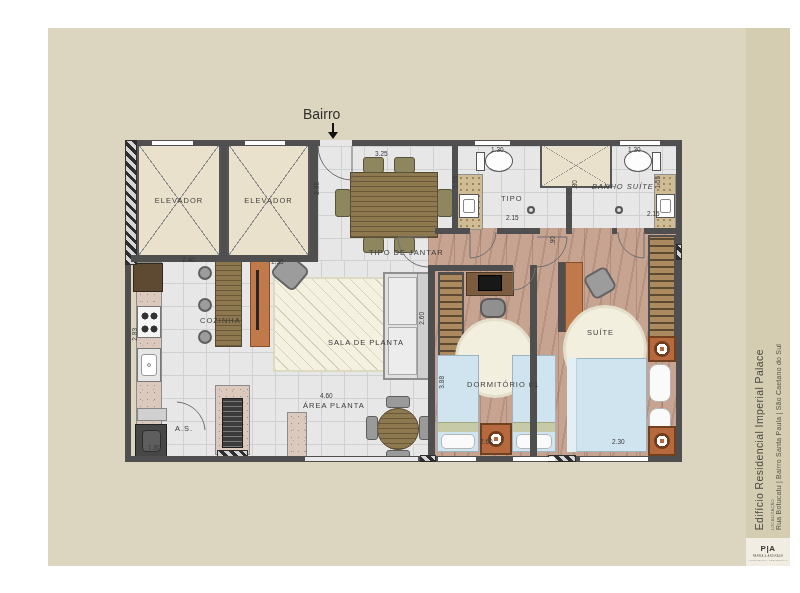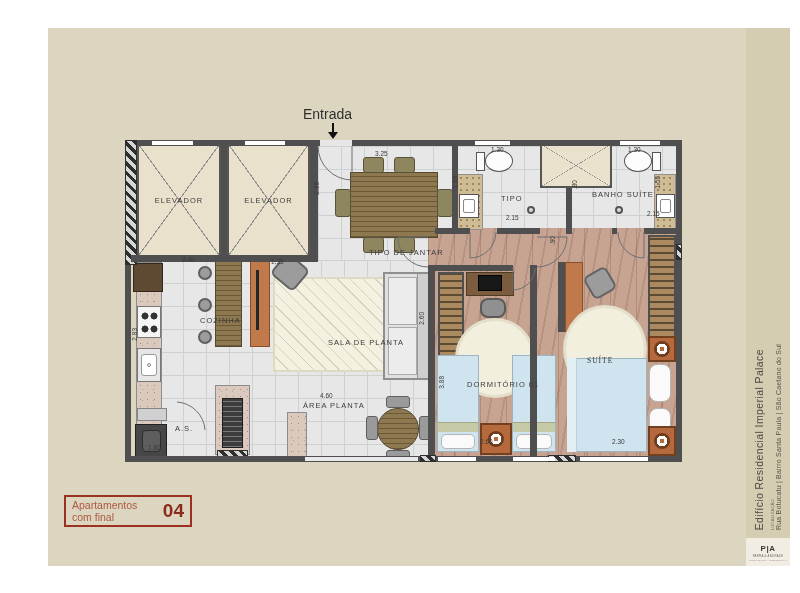--- a/index.html
+++ b/index.html
@@ -68,21 +68,21 @@
   .dimv { writing-mode:vertical-rl; transform:rotate(180deg); }
   .arcs { position:absolute; left:0; top:0; }
   .fixture { background:#fdfdfd; border:1px solid #555; }
 </style>
 </head>
 <body>
 
 <div class="page">
   <div class="board">
 
-    <div class="entrada">Entrada</div>
+    <div class="entrada">Bairro</div>
     <div class="ent-arrow-stem"></div>
     <div class="ent-arrow-head"></div>
 
     <div class="plan">
 
       <div class="abs tiles" style="left:193px;top:6px;width:137px;height:114px;"></div>
       <div class="abs tiles" style="left:12px;top:120px;width:291px;height:196px;"></div>
       <div class="abs tiles" style="left:330px;top:6px;width:221px;height:86px;"></div>
       <div class="abs woodf" style="left:303px;top:88px;width:248px;height:228px;"></div>
 
@@ -228,27 +228,27 @@
         <path d="M345,92 L345,118 A26,26 0 0 0 371,92" stroke="#6f6f6f" stroke-width="1" fill="none"></path>
         <path d="M519,92 L519,118 A26,26 0 0 1 493,92" stroke="#6f6f6f" stroke-width="1" fill="none"></path>
         <path d="M388,128 L388,150 A22,22 0 0 0 410,128" stroke="#6f6f6f" stroke-width="1" fill="none"></path>
         <path d="M412,97 L442,97 A30,30 0 0 1 412,127" stroke="#6f6f6f" stroke-width="1" fill="none"></path>
         <path d="M303,97 L273,97 A30,30 0 0 0 303,127" stroke="#6f6f6f" stroke-width="1" fill="none"></path>
         <path d="M52,262 A30,30 0 0 1 80,290" stroke="#6f6f6f" stroke-width="1" fill="none"></path>
       </svg>
 
       <div class="room-lbl" style="left:244px;top:108px;">TIPO DE JANTAR</div>
       <div class="room-lbl" style="left:376px;top:54px;">TIPO</div>
-      <div class="room-lbl" style="left:467px;top:50px;">BANHO SUÍTE</div>
+      <div class="room-lbl" style="left:467px;top:42px;font-style:italic;">BANHO SUÍTE</div>
       <div class="room-lbl" style="left:48px;top:176px;margin-left:27px;">COZINHA</div>
       <div class="room-lbl" style="left:203px;top:198px;">SALA DE PLANTA</div>
       <div class="room-lbl" style="left:50px;top:284px;">A.S.</div>
       <div class="room-lbl" style="left:178px;top:261px;">ÁREA PLANTA</div>
       <div class="room-lbl" style="left:342px;top:212px;margin-top:28px;">DORMITÓRIO 01</div>
-      <div class="room-lbl" style="left:462px;top:216px;font-family:Liberation Serif, serif;">SUÍTE</div>
+      <div class="room-lbl" style="left:462px;top:188px;">SUÍTE</div>
 
       <div class="dim" style="left:250px;top:10px;">3.25</div>
       <div class="dim dimv" style="left:188px;top:42px;">2.35</div>
       <div class="dim" style="left:366px;top:6px;">1.30</div>
       <div class="dim" style="left:503px;top:6px;">1.30</div>
       <div class="dim dimv" style="left:327px;top:36px;">1.55</div>
       <div class="dim dimv" style="left:529px;top:36px;">1.55</div>
       <div class="dim" style="left:381px;top:74px;">2.15</div>
       <div class="dim" style="left:522px;top:70px;">2.15</div>
       <div class="dim dimv" style="left:446px;top:40px;">.80</div>
@@ -257,27 +257,20 @@
       <div class="dim" style="left:146px;top:118px;">1.35</div>
       <div class="dim dimv" style="left:6px;top:188px;">2.83</div>
       <div class="dim" style="left:23px;top:304px;">1.80</div>
       <div class="dim" style="left:195px;top:252px;">4.60</div>
       <div class="dim dimv" style="left:293px;top:172px;">2.60</div>
       <div class="dim dimv" style="left:313px;top:236px;">3.88</div>
       <div class="dim" style="left:355px;top:298px;">2.60</div>
       <div class="dim" style="left:487px;top:298px;">2.30</div>
     </div>
 
-    <div class="badge">
-      <div class="badge-text">
-        <div>Apartamentos</div>
-        <div>com final</div>
-      </div>
-      <div class="badge-num">04</div>
-    </div>
   </div>
 
   <div class="sidebar">
     <div class="vtext v-building">Edifício Residencial Imperial Palace</div>
     <div class="vtext v-loc">LOCALIZAÇÃO</div>
     <div class="vtext v-addr">Rua Botucatu | Bairro Santa Paula | São Caetano do Sul</div>
     <div class="logo-box">
       <div class="logo-pa">P|A</div>
       <div class="logo-sub">PARRA &amp; ANDRADE</div>
       <div class="logo-tag">ARQUITETURA RESIDENCIAL</div>

